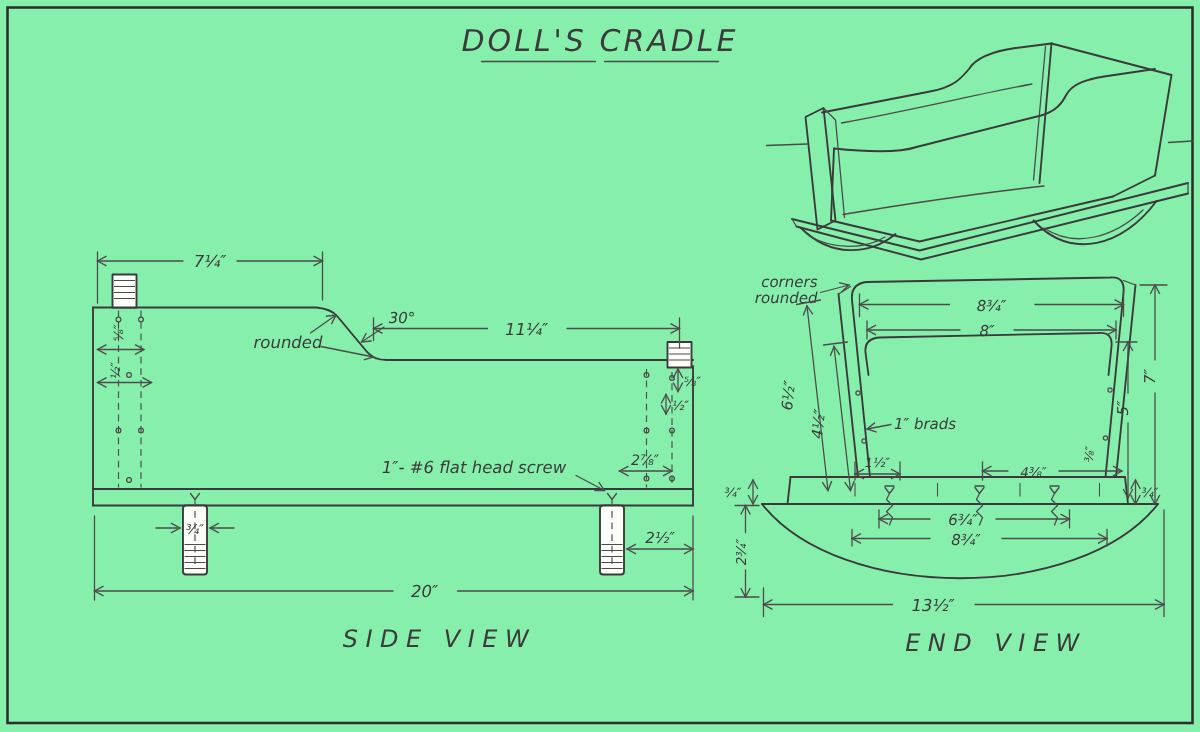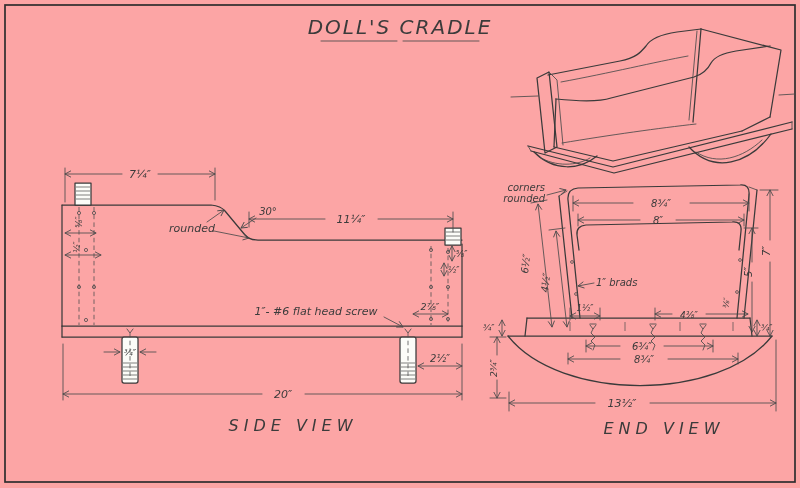--- a/index.html
+++ b/index.html
@@ -1,16 +1,16 @@
 <!DOCTYPE html>
 <html><head>
 <meta charset="utf-8">
 <style>
   html,body{margin:0;padding:0;background:#e8e8e4;}
-  .sheet{position:relative;width:800px;height:488px;background:#fca5a5;margin:0 auto;overflow:hidden;}
+  .sheet{position:relative;width:800px;height:488px;background:#86efac;margin:0 auto;overflow:hidden;}
   svg{display:block}
   .ln{fill:none;stroke:#3a3a3a;stroke-width:1.25;stroke-linecap:round;stroke-linejoin:round}
   .thin{fill:none;stroke:#4a4a4a;stroke-width:0.85;stroke-linecap:round;stroke-linejoin:round}
   .dim{fill:none;stroke:#4b4b4b;stroke-width:0.85;stroke-linecap:round}
   .dash{fill:none;stroke:#505050;stroke-width:0.8;stroke-dasharray:4.5 3.2}
   .hatch{fill:none;stroke:#4b4b4b;stroke-width:0.7}
   .brad{fill:none;stroke:#4b4b4b;stroke-width:0.8}
   .board{fill:#fcfcf8}
   text{font-family:"DejaVu Sans","Liberation Sans",sans-serif;font-style:italic;fill:#3b3b3b}
   .t11{font-size:11px}.t10{font-size:10px}.t95{font-size:9.5px}.t9{font-size:9px}.t85{font-size:8.5px}.t8{font-size:8px}

